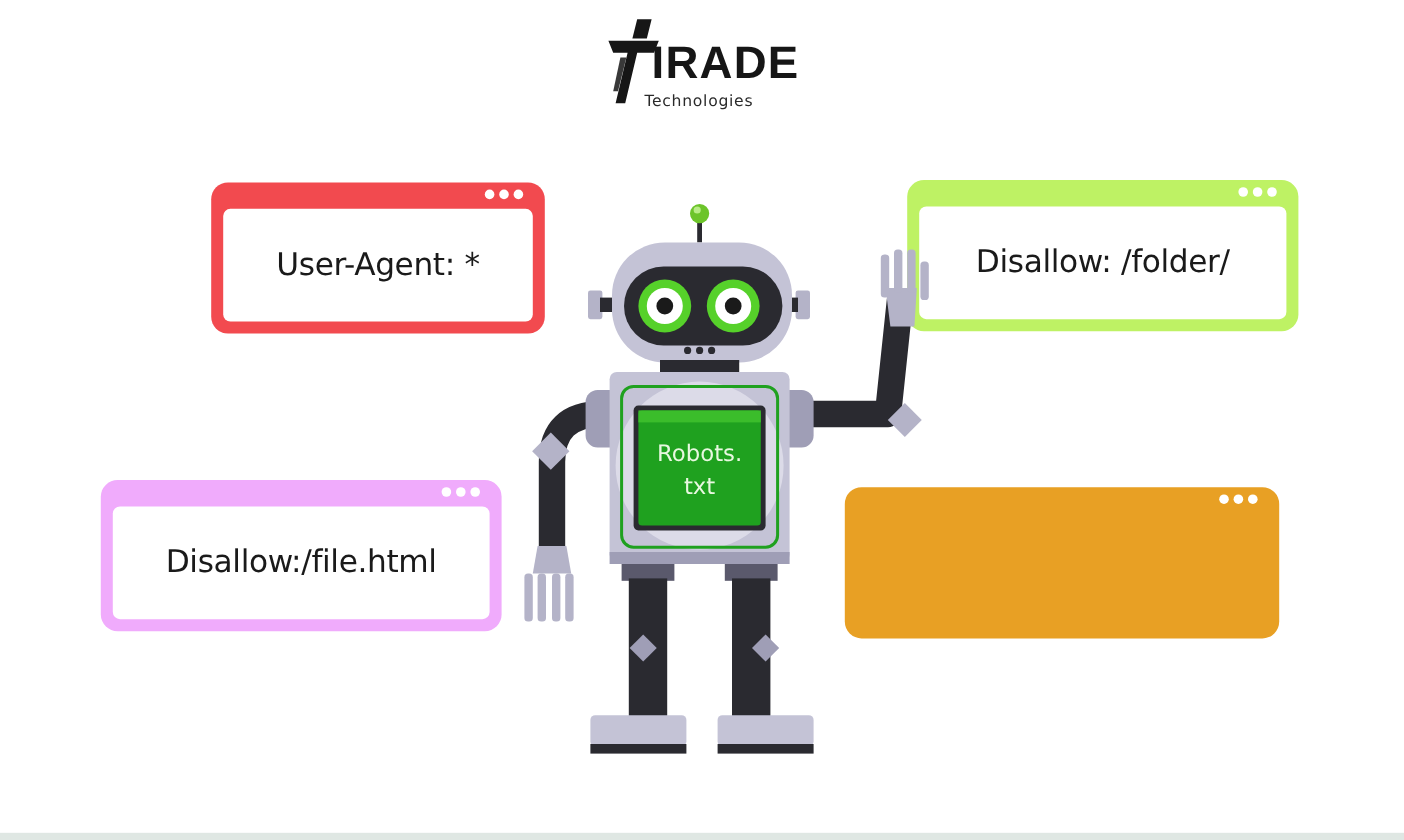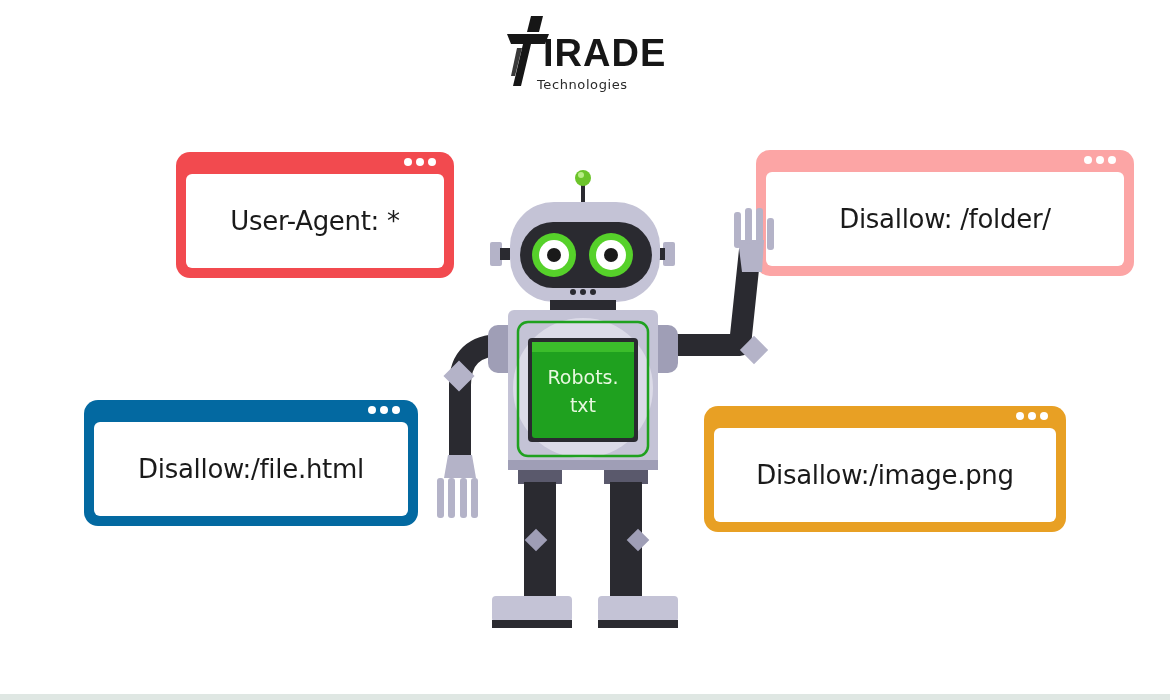--- a/index.html
+++ b/index.html
@@ -32,51 +32,48 @@
   <div class="dots">
       <span></span>
       <span></span>
       <span></span>
     </div>
   <div class="inner">
     <span class="label">User-Agent: *</span>
   </div>
 </div>
 
-<div class="win" style="left:756px;top:150px;width:378px;height:126px;background:#fca5a5;">
+<div class="win" style="left:756px;top:150px;width:326px;height:126px;background:#bef264;">
   <div class="dots">
       <span></span>
       <span></span>
       <span></span>
     </div>
   <div class="inner">
     <span class="label">Disallow: /folder/</span>
   </div>
 </div>
 
-<div class="win" style="left:84px;top:400px;width:334px;height:126px;background:#0369a1;">
+<div class="win" style="left:84px;top:400px;width:334px;height:126px;background:#f0abfc;">
   <div class="dots">
       <span></span>
       <span></span>
       <span></span>
     </div>
   <div class="inner">
     <span class="label">Disallow:/file.html</span>
   </div>
 </div>
 
 <div class="win" style="left:704px;top:406px;width:362px;height:126px;background:#e8a024;">
   <div class="dots">
       <span></span>
       <span></span>
       <span></span>
     </div>
-  <div class="inner">
-    <span class="label">Disallow:/image.png</span>
-  </div>
 </div>
 
 <svg class="robot" viewBox="0 0 360 480" width="360" height="480">
 
   <g>
     <rect x="161" y="20" width="4" height="22" fill="#2a2a30"></rect>
     <circle cx="163" cy="18" r="8" fill="#6cc42a"></circle>
     <circle cx="161" cy="15" r="3" fill="#b8ec86"></circle>
   </g>
 

